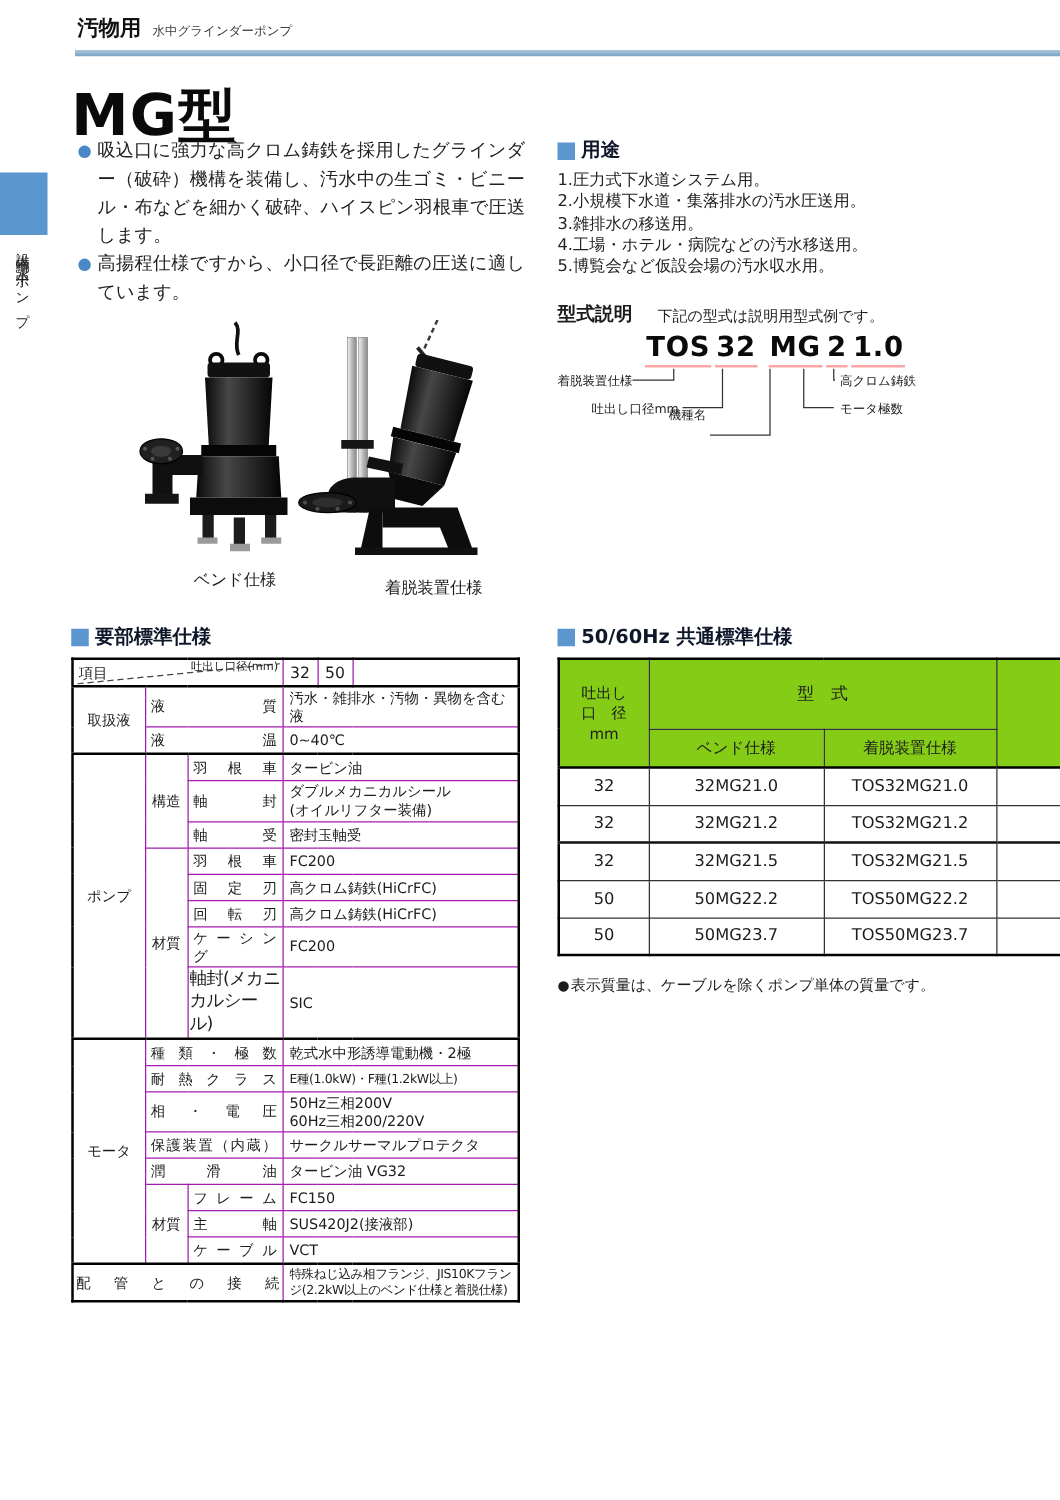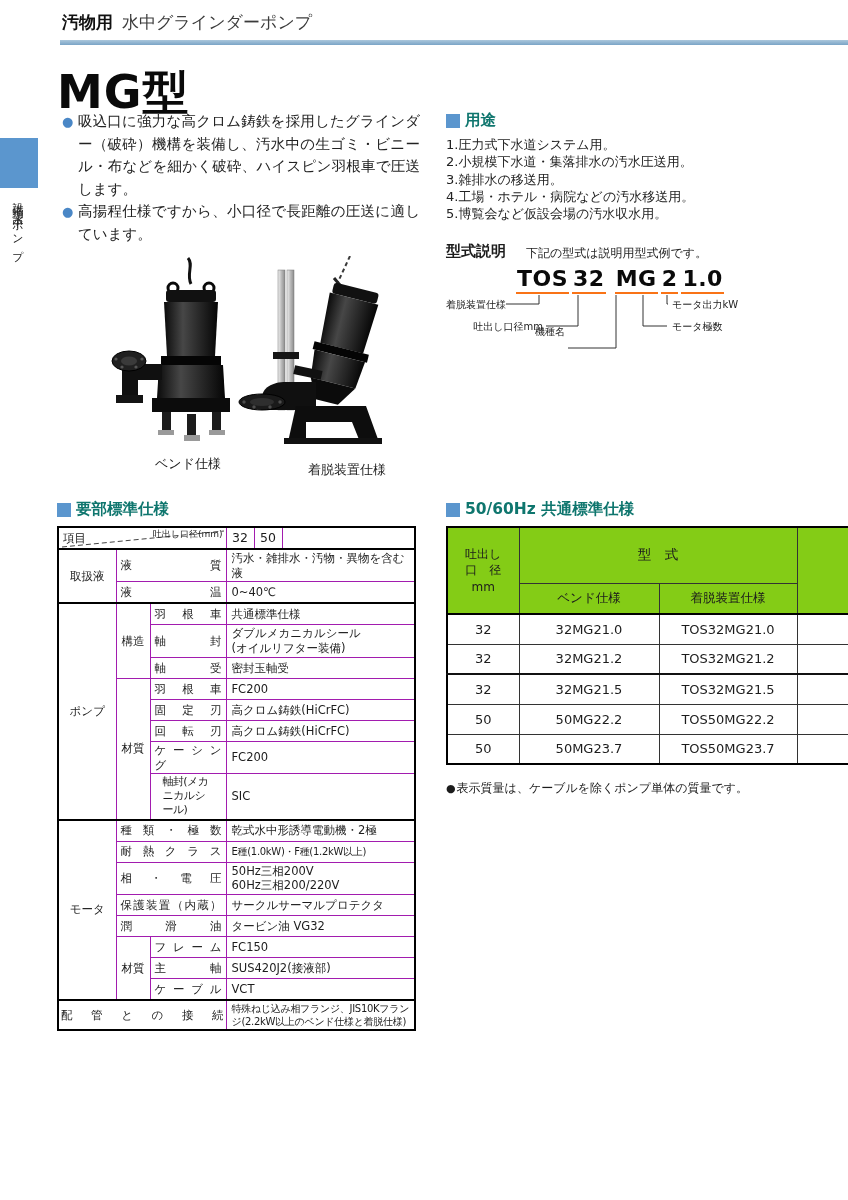--- a/index.html
+++ b/index.html
@@ -7,42 +7,42 @@
         font-family:"DejaVu Sans","Liberation Sans",sans-serif;color:#1c1c1c;}
 
   
   .side-tab{position:absolute;left:0;top:138px;width:38px;height:50px;background:#5b96ce;}
   .side-vtext{position:absolute;left:9px;top:193px;writing-mode:vertical-rl;text-orientation:mixed;
         font-size:11px;letter-spacing:3px;color:#222;}
 
   
   .cat{position:absolute;left:62px;top:11px;white-space:nowrap;}
   .cat .c1{font-size:17px;font-weight:bold;color:#111;}
-  .cat .c2{font-size:17px;color:#3b3b3b;margin-left:9px;}
+  .cat .c2{font-size:10px;color:#3b3b3b;margin-left:9px;}
   .rule{position:absolute;left:60px;top:40px;width:788px;height:4.5px;
         background:linear-gradient(180deg,#abc7dc 0%,#7aa4c6 100%);}
   .mg{position:absolute;left:57px;top:62px;font-size:46px;font-weight:800;letter-spacing:1px;color:#0a0a0a;}
 
   
   .features{position:absolute;left:62px;top:110px;width:358px;}
   .feat{position:relative;padding-left:16px;font-size:14.5px;line-height:1.56;text-align:justify;color:#222;}
   .feat .blt{position:absolute;left:0;top:2px;color:#4a87c6;font-size:13px;}
 
   
   .usage{position:absolute;left:446px;top:110px;width:392px;}
-  .sec-h{display:flex;align-items:center;gap:5px;font-size:15.5px;font-weight:bold;color:#0f766e;}
+  .sec-h{display:flex;align-items:center;gap:5px;font-size:15.5px;font-weight:bold;color:#0f172a;}
   .sq{width:14px;height:14px;background:#5b96ce;flex:0 0 auto;}
   .usage-list{margin-top:5px;font-size:13px;line-height:1.33;color:#222;}
 
   
   .mcode{position:absolute;left:446px;top:242px;width:402px;height:135px;}
   .mcode .mh{position:absolute;left:0;top:0;font-size:15px;font-weight:bold;}
   .mcode .mnote{position:absolute;left:80px;top:3px;font-size:12px;color:#222;}
   .code{position:absolute;left:70px;top:24px;display:flex;font-size:22px;font-weight:bold;letter-spacing:.5px;color:#0a0a0a;}
-  .code span{border-bottom:2px solid #f97316;padding:0 1px 1px;margin-right:3px;}
+  .code span{border-bottom:2px solid #fca5a5;padding:0 1px 1px;margin-right:3px;}
   .code span.gap{margin-right:9px;}
   .mc-lines{position:absolute;left:0;top:0;width:402px;height:135px;}
   .mc-lbl{position:absolute;font-size:10px;color:#1c1c1c;white-space:nowrap;}
   .mc-l{text-align:right;}
 
   
   .pumps{position:absolute;left:66px;top:256px;width:360px;height:232px;}
   .cap{position:absolute;font-size:13px;color:#1c1c1c;text-align:center;}
   .cap1{left:52px;top:199px;width:140px;}
   .cap2{left:206px;top:205px;width:150px;}
@@ -58,21 +58,21 @@
   .spec .grp{text-align:center;padding:1px 2px;}
   .spec .j{text-align:justify;text-align-last:justify;}
   .spec .val{padding-left:5px;}
   .spec tr.gs td{border-top:2px solid #000;}
   .spec tr.hdr td{border-bottom:1.5px solid #000;}
   .spec .corner{position:relative;padding:0;}
   .spec .corner .it{position:absolute;left:4px;bottom:2px;font-size:11.5px;}
   .spec .corner .dm{position:absolute;right:3px;top:1px;font-size:9px;color:#222;}
   .spec .sz{text-align:center;font-size:12.5px;}
   .spec .sm{font-size:10px;line-height:1.3;letter-spacing:-0.3px;}
-  .spec .tiny{font-size:11px;letter-spacing:-0.6px;padding:1px 12px;}
+  .spec .tiny{font-size:14px;letter-spacing:-0.6px;padding:1px 1px;}
 
   
   .mtbl{position:absolute;left:446px;top:526px;width:460px;font-size:13px;border:2px solid #000;}
   .mtbl td{border:1px solid #333;text-align:center;color:#1c1c1c;}
   .mtbl tr.hd1 td,.mtbl tr.hd2 td{background:#84cc16;}
   .mtbl .dia{font-size:12px;line-height:1.35;}
   .mtbl .typ{font-size:13.5px;}
   .mtbl tr.hd1{height:56px;}
   .mtbl tr.hd2{height:31px;}
   .mtbl tr.hd2 td{font-size:12.5px;border-bottom:2px solid #000;}
@@ -137,21 +137,21 @@
     <div class="code">
       <span>TOS</span>
         <span class="gap">32</span>
         <span>MG</span>
         <span>2</span>
         <span>1.0</span>
     </div>
     <div class="mc-lbl mc-l" style="left:0;top:56px;width:57px;">着脱装置仕様</div>
     <div class="mc-lbl mc-l" style="left:18px;top:78px;width:79px;">吐出し口径mm</div>
     <div class="mc-lbl mc-l" style="left:60px;top:83px;width:59px;">機種名</div>
-    <div class="mc-lbl" style="left:226px;top:56px;">モータ出力kW</div>
+    <div class="mc-lbl" style="left:226px;top:56px;">高クロム鋳鉄</div>
     <div class="mc-lbl" style="left:226px;top:78px;">モータ極数</div>
   </div>
 
   <div class="pumps">
     <svg width="360" height="196" viewBox="0 0 360 196">
       <defs>
         <linearGradient id="gb" x1="0" y1="0" x2="1" y2="0">
           <stop offset="0" stop-color="#0a0a0a"></stop>
             <stop offset="0.35" stop-color="#474747"></stop>
             <stop offset="1" stop-color="#050505"></stop>
@@ -252,21 +252,21 @@
       <td colspan="3" class="val">汚水・雑排水・汚物・異物を含む液</td>
     </tr>
     <tr>
       <td colspan="2" class="j">液 温</td>
       <td colspan="3" class="val">0~40℃</td>
     </tr>
     <tr class="gs">
       <td rowspan="8" class="grp">ポンプ</td>
       <td rowspan="3" class="grp">構造</td>
       <td class="j">羽 根 車</td>
-      <td colspan="3" class="val">共通標準仕様</td>
+      <td colspan="3" class="val">タービン油</td>
     </tr>
     <tr>
       <td class="j">軸 封</td>
       <td colspan="3" class="val">
         <div>ダブルメカニカルシール</div>
         <div>(オイルリフター装備)</div>
       </td>
     </tr>
     <tr>
       <td class="j">軸 受</td>

